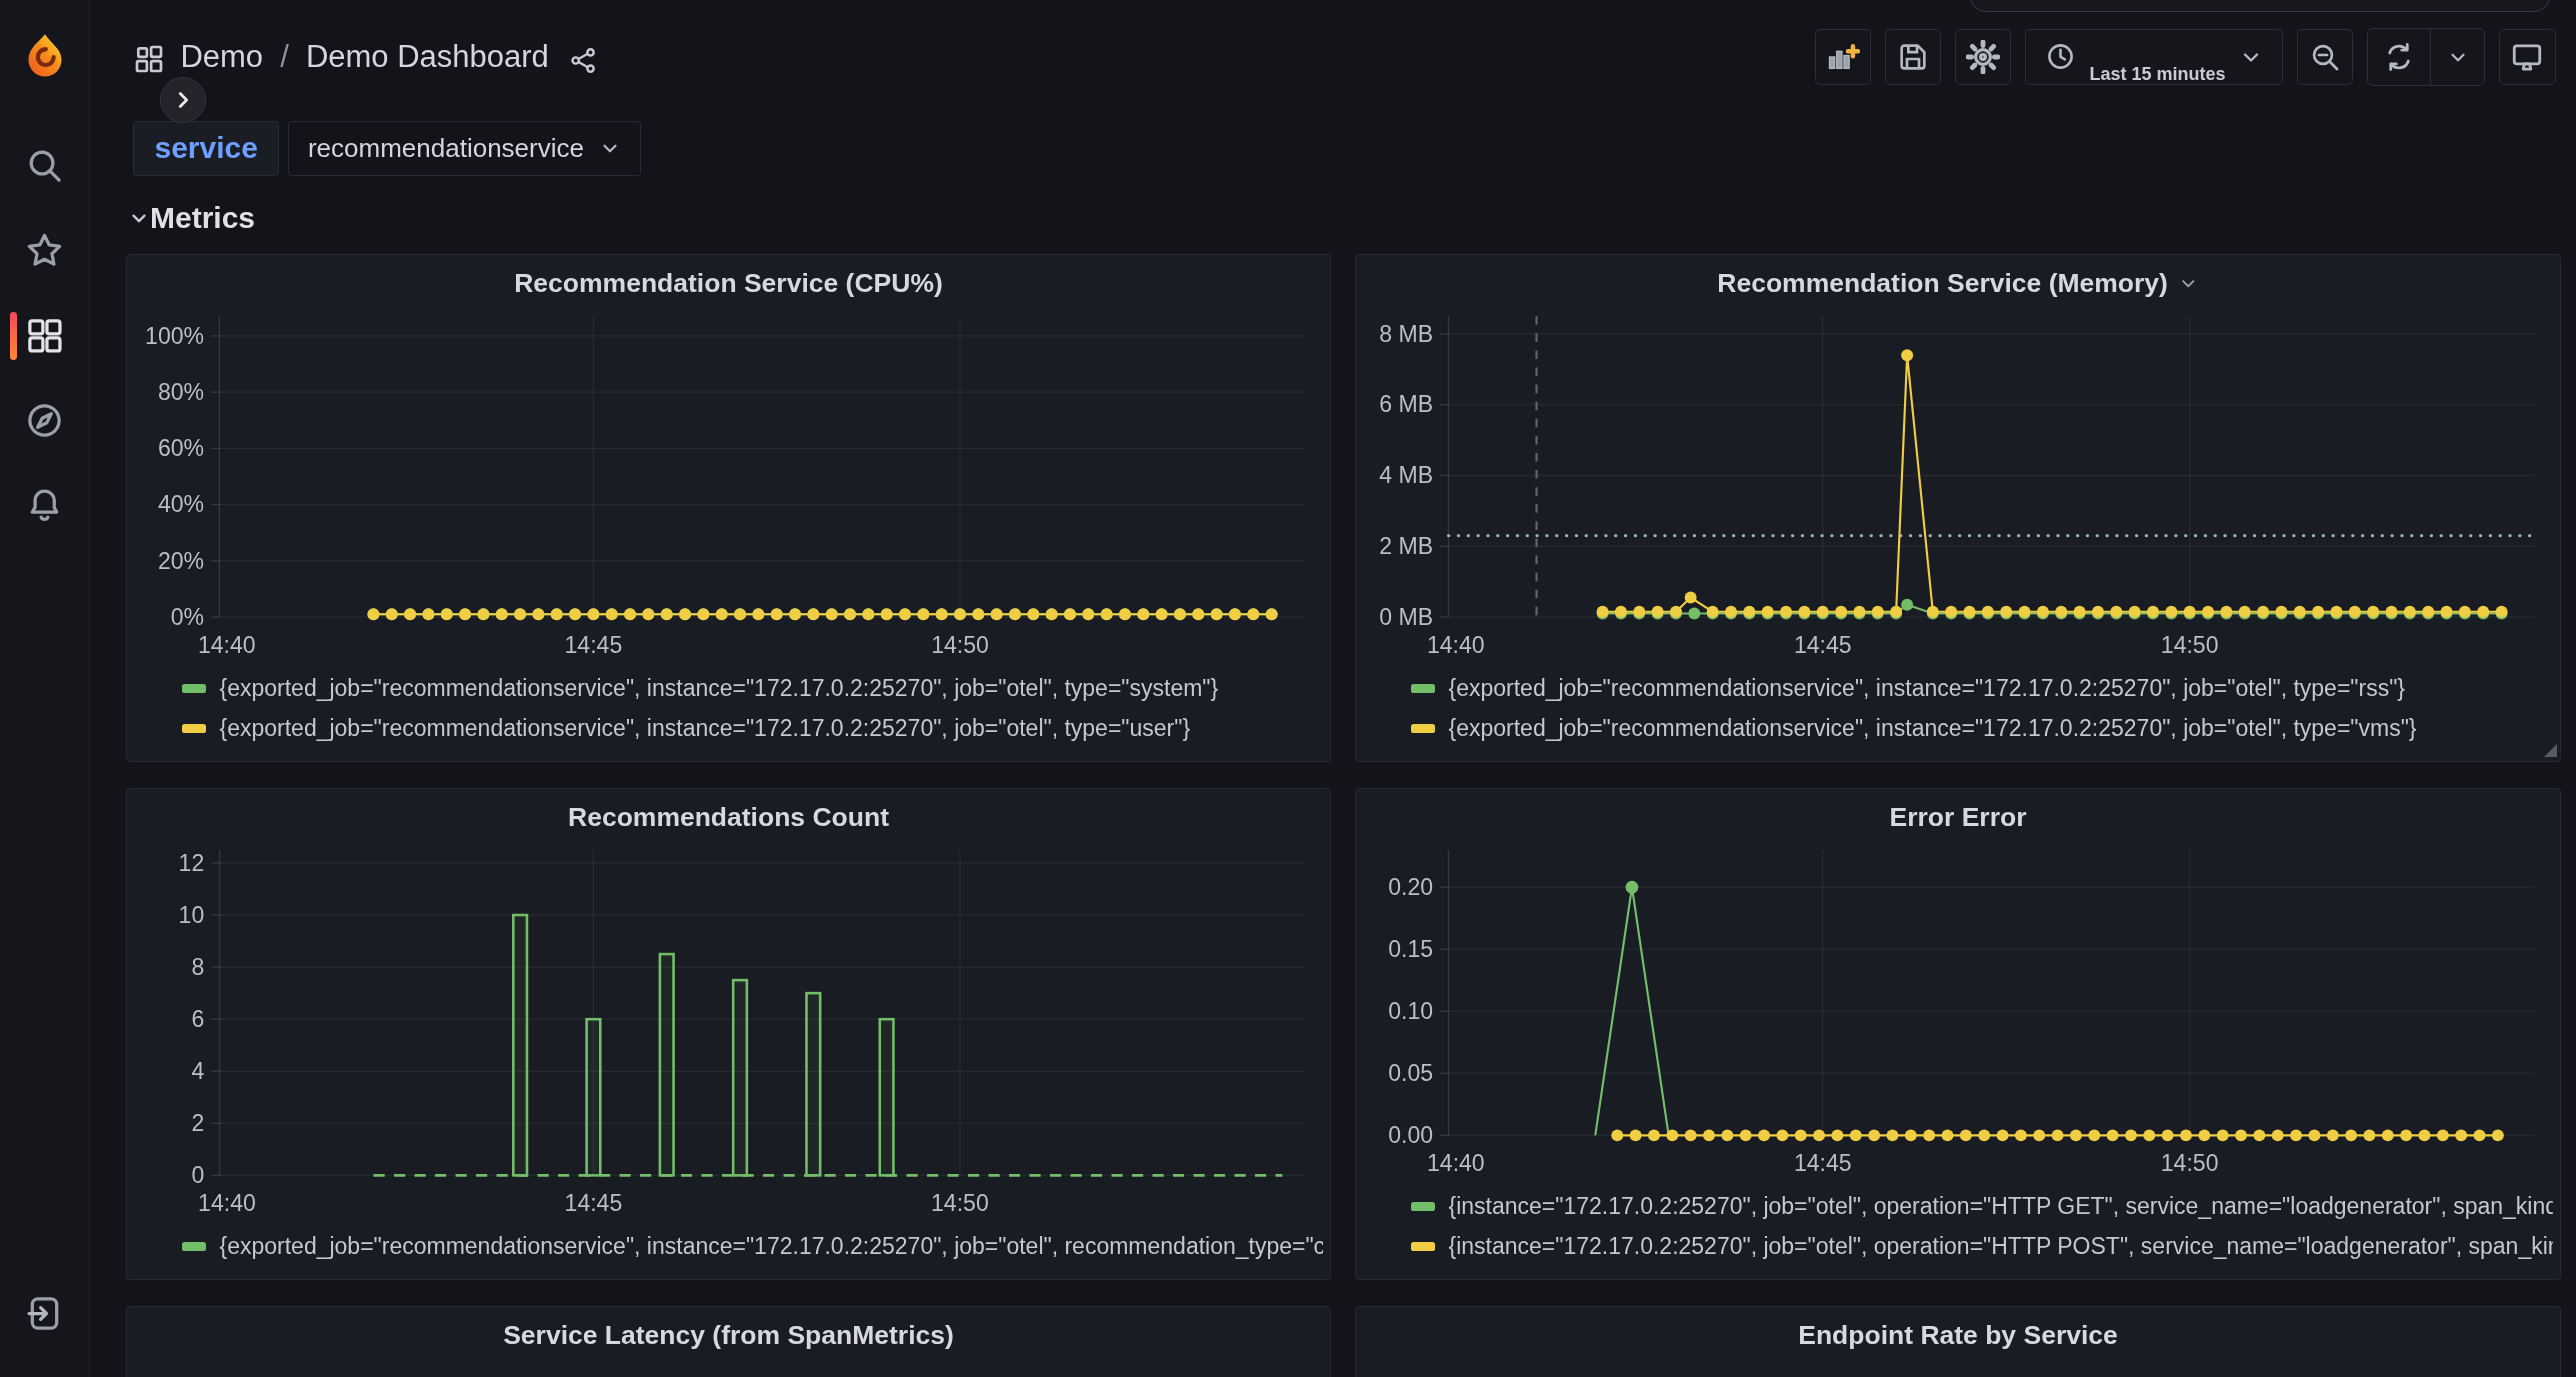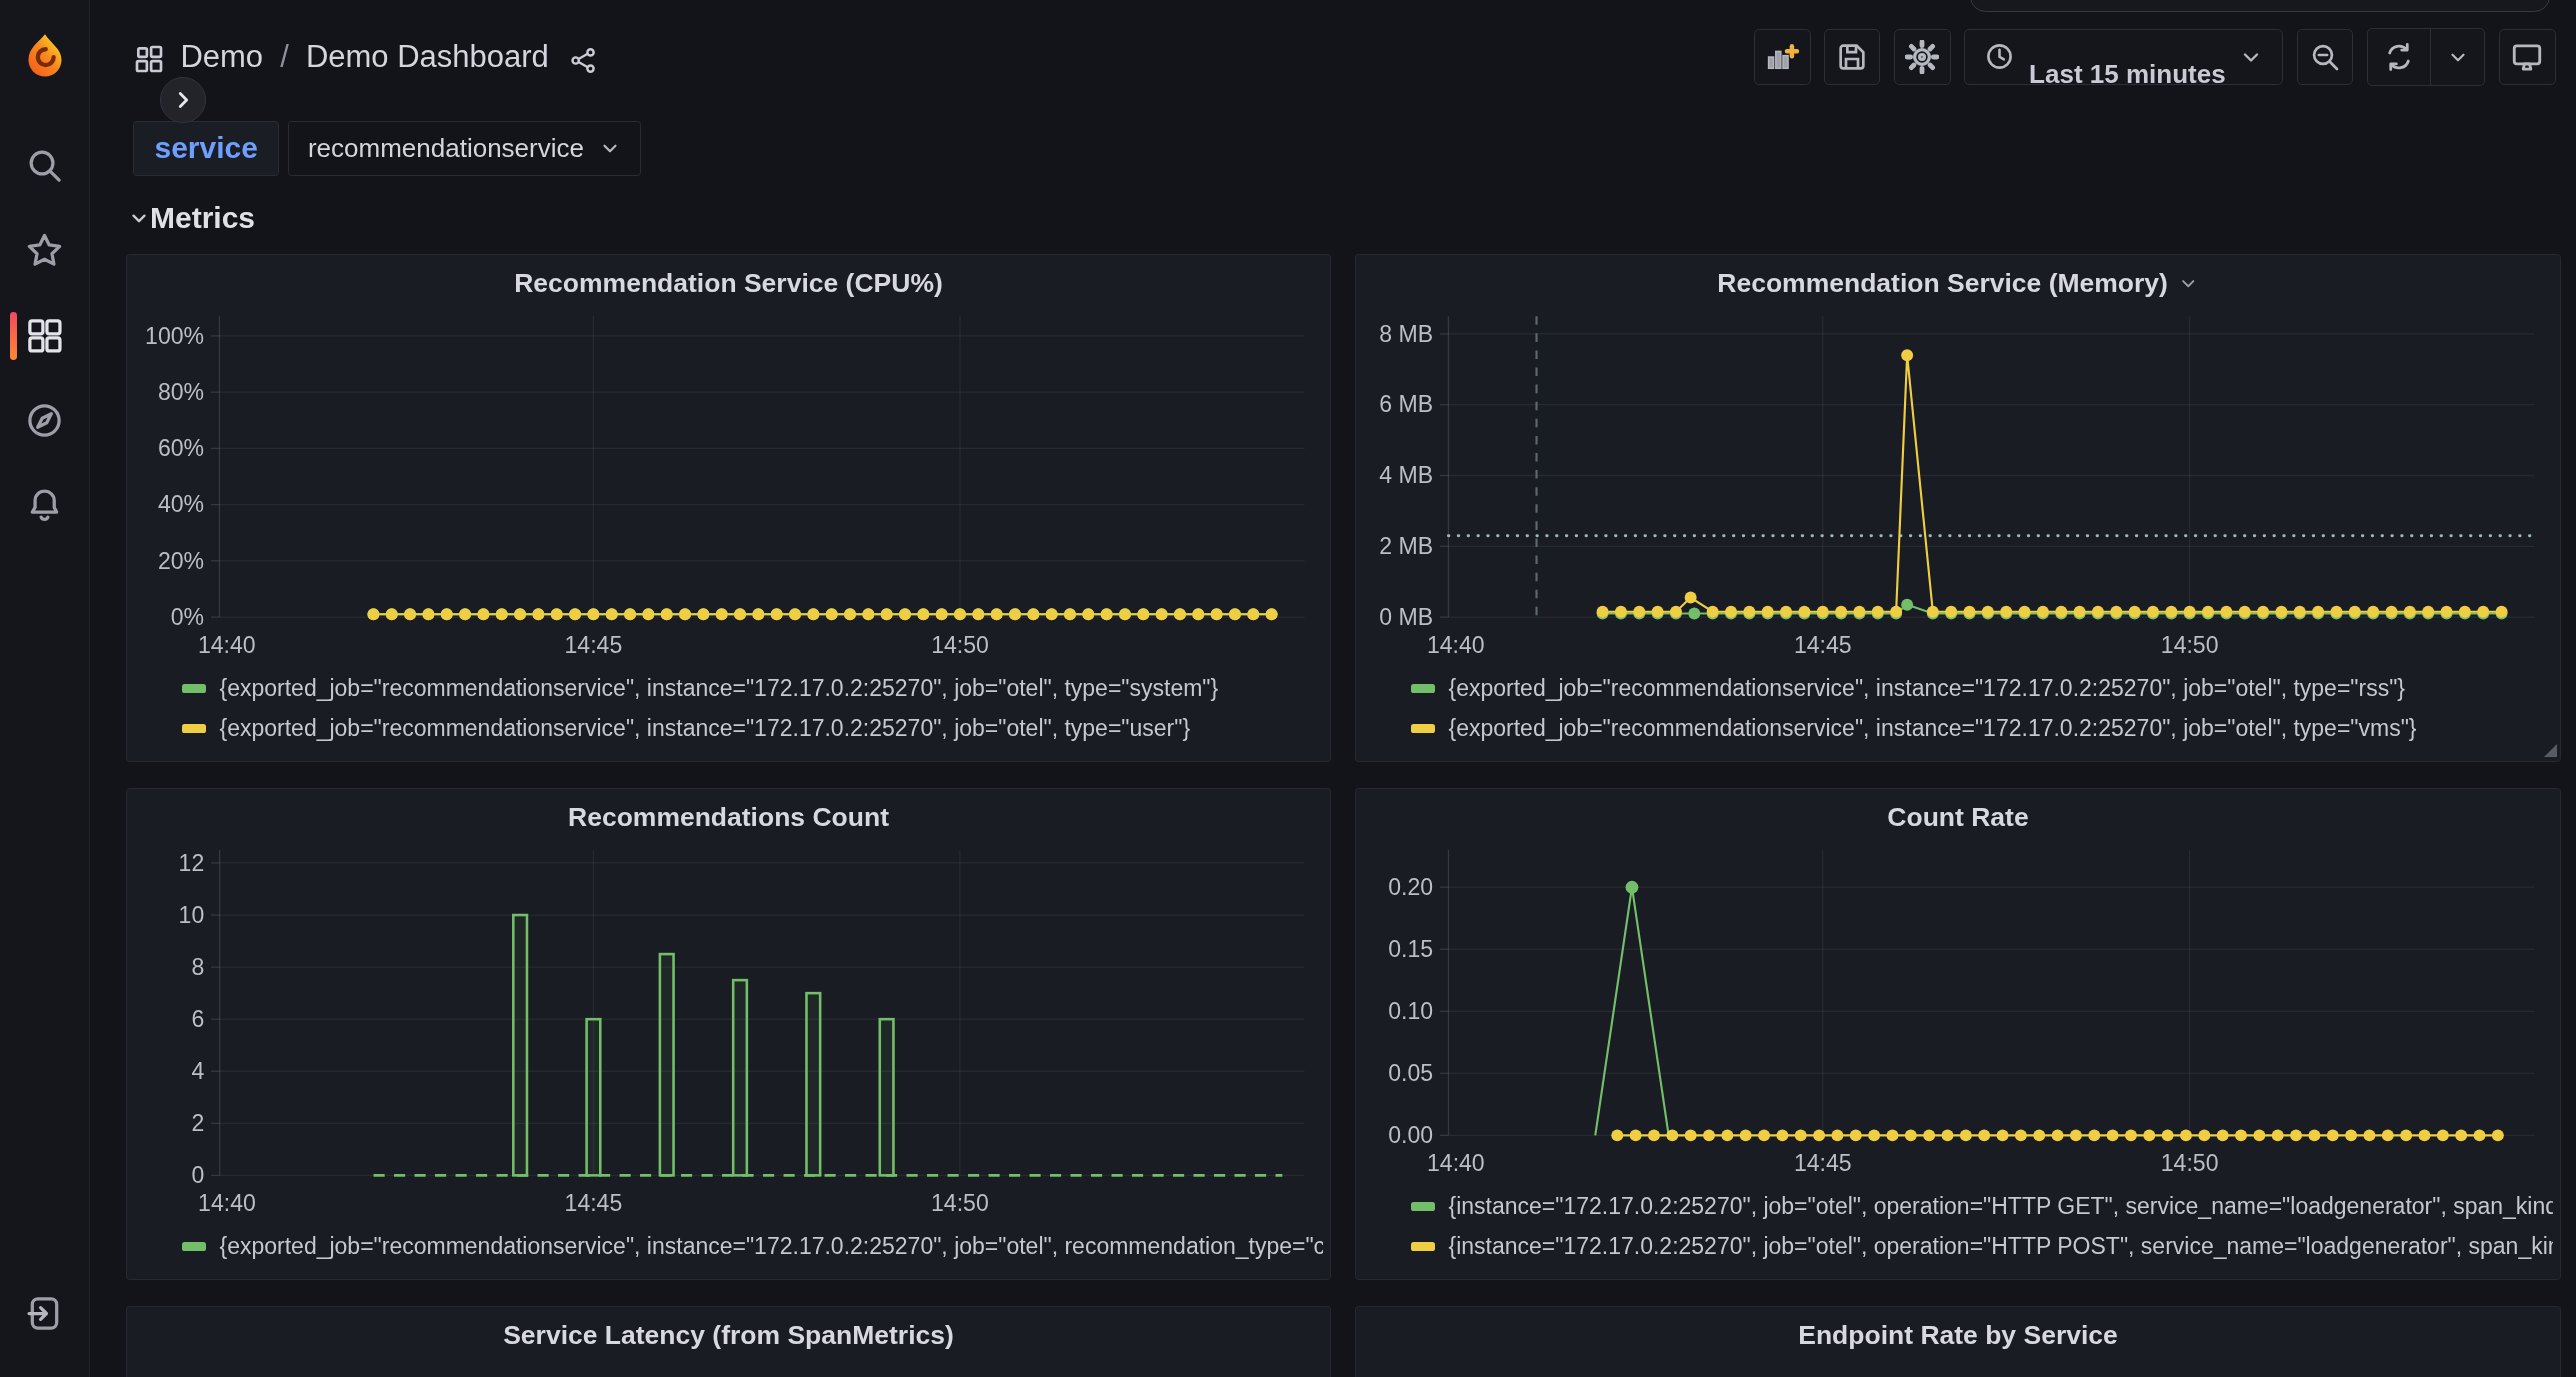--- a/index.html
+++ b/index.html
@@ -29,21 +29,21 @@
 
   .topbar{height:113px;display:flex;align-items:center;justify-content:space-between;padding:0 20.5px 0 43px;}
   .breadcrumb{display:flex;align-items:flex-end;gap:15.4px;font-size:31px;}
   .breadcrumb .sep{color:#8e8f99;padding:0 1.7px;}
   .crumb{cursor:pointer;}
   .toolbar{display:flex;align-items:center;gap:13.7px;}
   .tbtn{height:56px;min-width:56px;display:flex;align-items:center;justify-content:center;
         background:#15161c;border:0.9px solid #2d2f38;border-radius:5.1px;cursor:pointer;padding:0 10.3px;box-sizing:border-box;}
   .tbtn svg{stroke:#b6b8c0;}
   .tpill{display:flex;align-items:center;gap:13.7px;padding:0 19px;}
-  .tpill .tlabel{font-size:26px;font-weight:700;color:#c9cad3;white-space:nowrap;margin-top:36px;}
+  .tpill .tlabel{font-size:18px;font-weight:700;color:#c9cad3;white-space:nowrap;margin-top:36px;}
   .tgroup{display:flex;height:56px;background:#15161c;border:0.9px solid #2d2f38;border-radius:5.1px;overflow:hidden;}
   .tgroup .seg{display:flex;align-items:center;justify-content:center;padding:0 15.4px;cursor:pointer;}
   .tgroup .seg+.seg{border-left:0.9px solid #2d2f38;}
   .tgroup svg{stroke:#b6b8c0;}
 
   .subbar{margin:8.5px 0 0 43px;display:flex;align-items:center;gap:8.5px;height:53px;}
   .var-label{height:53px;display:flex;align-items:center;padding:0 20.5px;background:#1b1d24;
              border:0.9px solid #2a2c33;border-radius:3.4px;color:#6E9FFF;font-size:30px;font-weight:700;cursor:pointer;}
   .var-value{height:53px;display:flex;align-items:center;gap:15.4px;padding:0 19px;background:transparent;
              border:0.9px solid #2a2c33;border-radius:3.4px;font-size:26px;color:#d5d6dd;cursor:pointer;}
@@ -574,21 +574,21 @@
         <div class="legend">
             <div class="lrow">
               <span class="swatch" style="background: rgb(115, 191, 105);"></span>
               <span class="ltext">{exported_job="recommendationservice", instance="172.17.0.2:25270", job="otel", recommendation_type="catalog"}</span>
             </div>
           </div>
       </section>
 
       <section class="panel">
         <header class="panel-header">
-          <h2>Count Rate</h2>
+          <h2>Error Error</h2>
         </header>
         <svg class="chart" viewBox="0 0 1393 406">
             <line x1="100" y1="348" x2="1371" y2="348" stroke="rgba(204,204,220,0.08)" stroke-width="1.5"></line>
             <line x1="90" y1="348" x2="100" y2="348" stroke="rgba(204,204,220,0.16)" stroke-width="1.5"></line>
             <text x="82" y="357" text-anchor="end">0.00</text>
             <line x1="100" y1="275.3913043478261" x2="1371" y2="275.3913043478261" stroke="rgba(204,204,220,0.08)" stroke-width="1.5"></line>
             <line x1="90" y1="275.3913043478261" x2="100" y2="275.3913043478261" stroke="rgba(204,204,220,0.16)" stroke-width="1.5"></line>
             <text x="82" y="284.3913043478261" text-anchor="end">0.05</text>
             <line x1="100" y1="202.7826086956522" x2="1371" y2="202.7826086956522" stroke="rgba(204,204,220,0.08)" stroke-width="1.5"></line>
             <line x1="90" y1="202.7826086956522" x2="100" y2="202.7826086956522" stroke="rgba(204,204,220,0.16)" stroke-width="1.5"></line>

